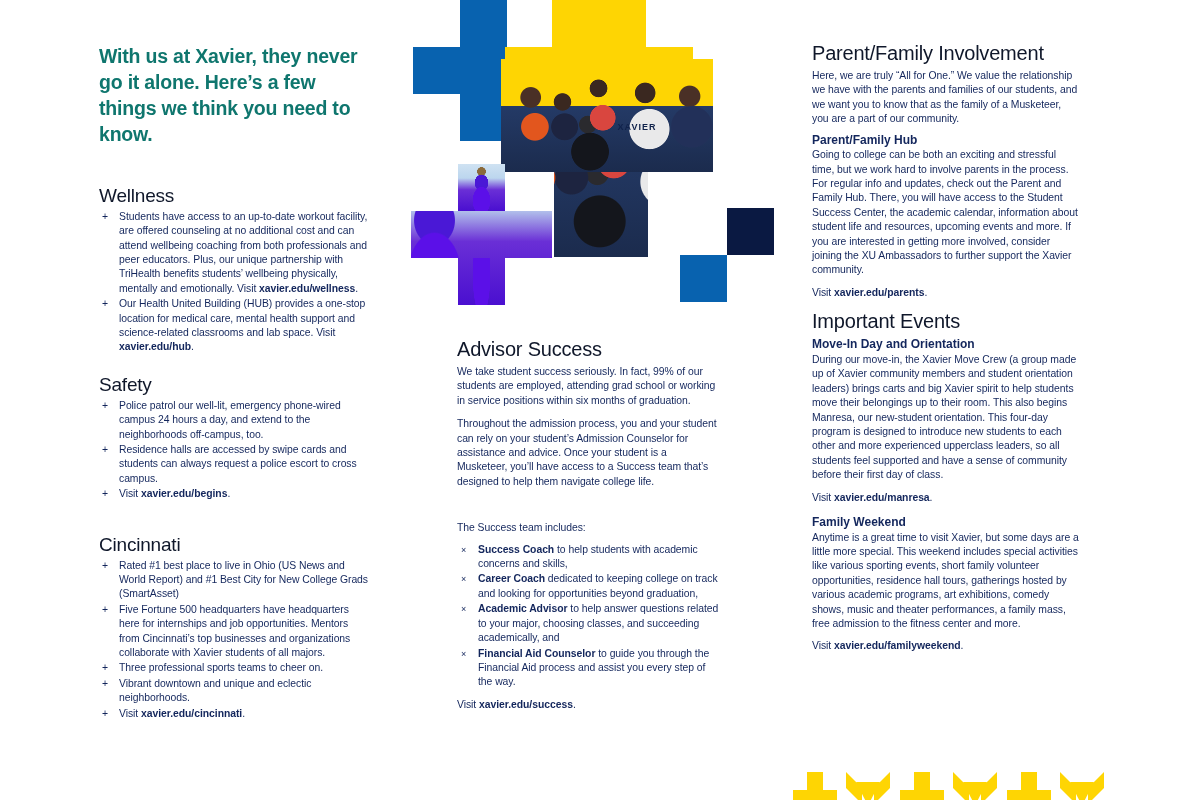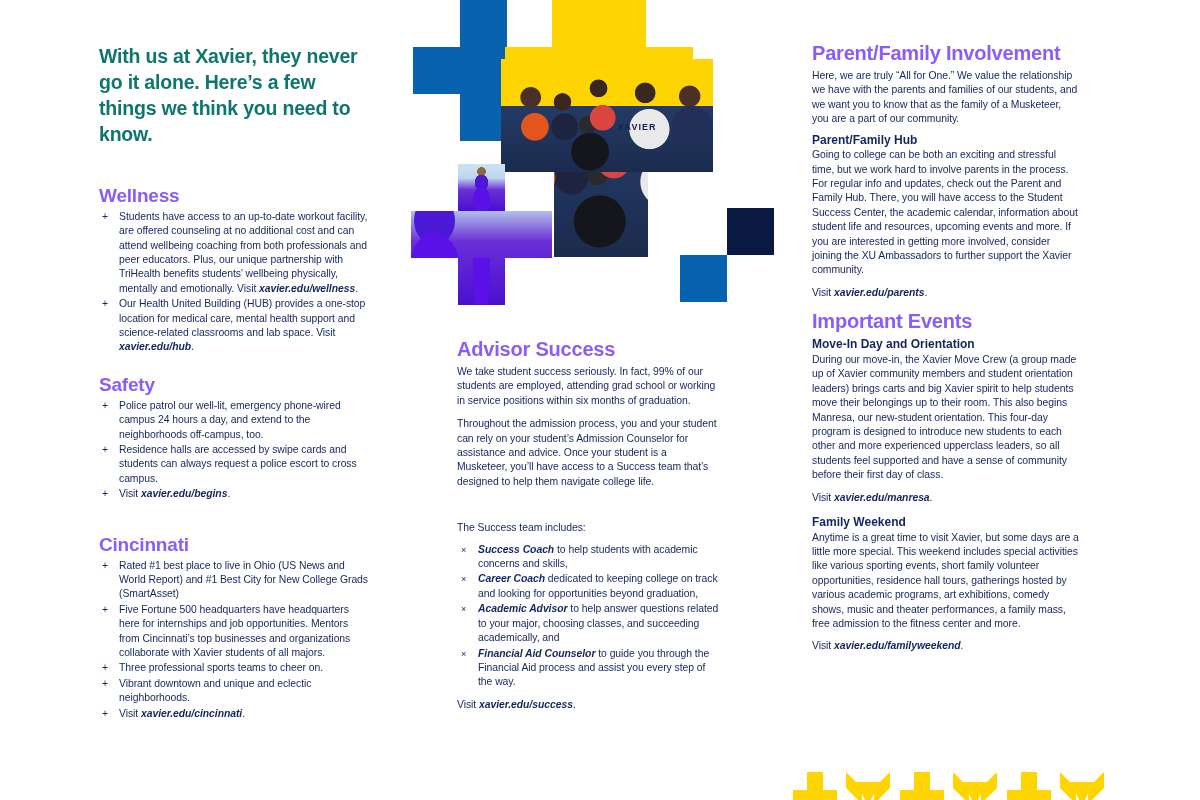--- a/index.html
+++ b/index.html
@@ -20,41 +20,41 @@
   
   .lede {
     color: #0f766e;
     font-size: 19.5px;
     font-weight: bold;
     line-height: 1.33;
     letter-spacing: -0.2px;
     margin-top: 44px;
   }
   h2.sec {
-    color: #8b5cf6;
+    color: #0f172a;
     font-size: 19px;
-    font-weight: bold;
+    font-weight: normal;
     letter-spacing: -0.2px;
     margin-bottom: 3px;
   }
   .body {
     color: #13265c;
     font-size: 10.4px;
     line-height: 1.385;
     letter-spacing: -0.05px;
   }
   .body p { margin-bottom: 9px; }
   .body p:last-child { margin-bottom: 0; }
   .sub {
     color: #13265c;
     font-size: 12px;
     font-weight: bold;
     line-height: 1.385;
   }
-  b, strong { font-weight: bold; font-style: italic; }
+  b, strong { font-weight: bold; }
 
   
   ul.blist { list-style: none; }
   ul.blist li {
     position: relative;
     padding-left: 20px;
     margin-bottom: 1px;
     color: #13265c;
     font-size: 10.4px;
     line-height: 1.385;

